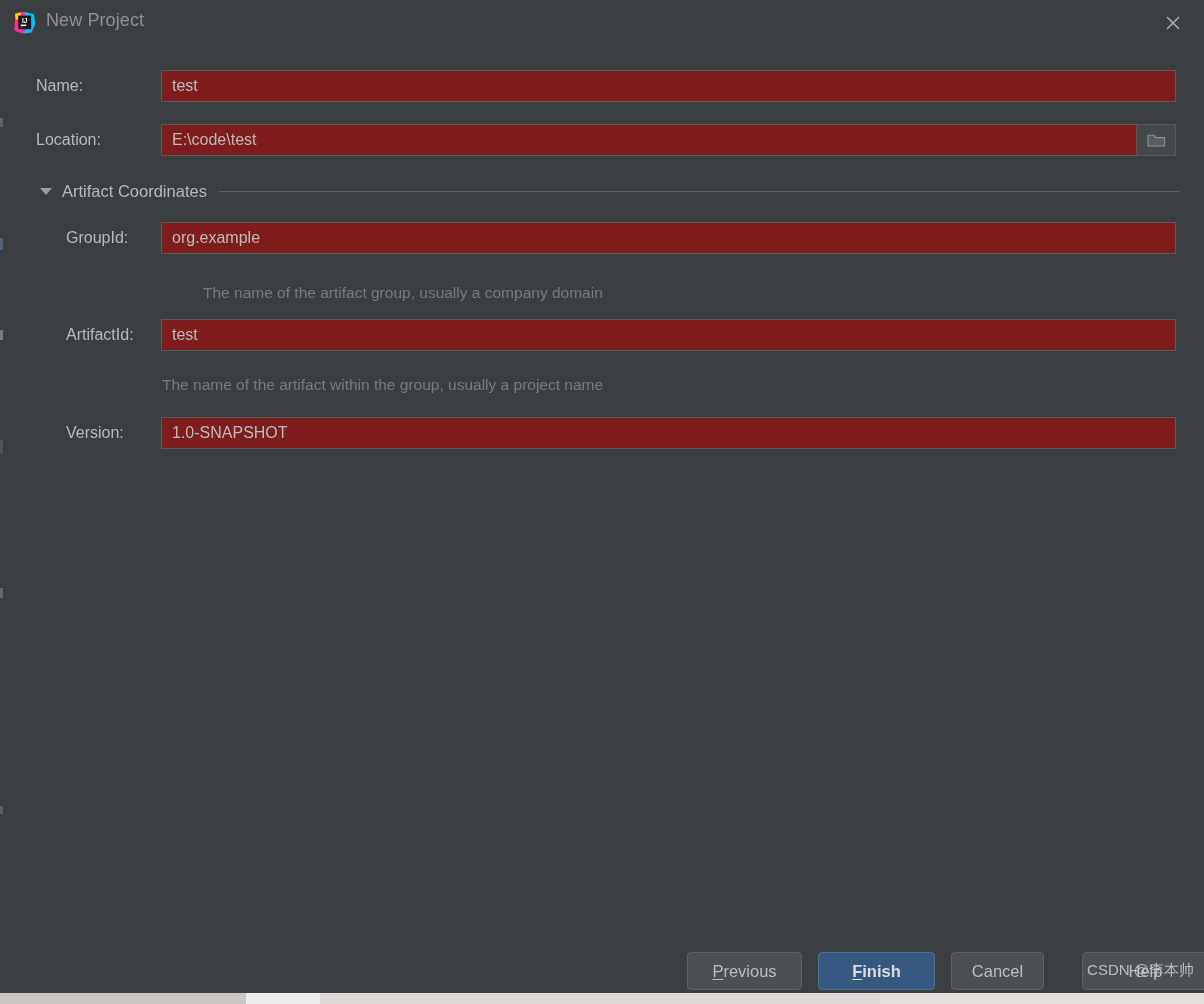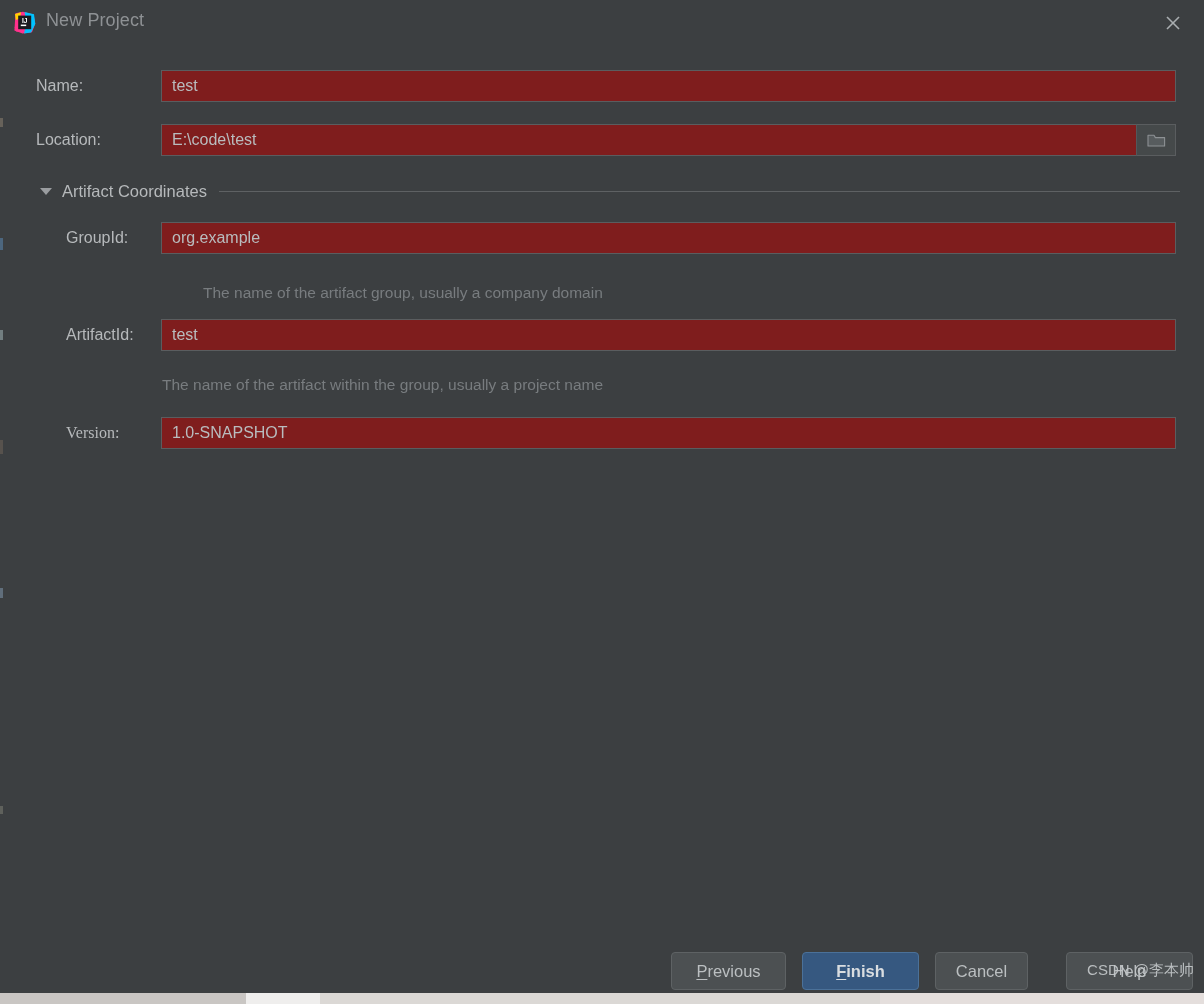--- a/index.html
+++ b/index.html
@@ -140,20 +140,21 @@
     background: #4c5052;
     border: 1px solid #5e6264;
     color: #bbbfc1;
     font-size: 16.5px;
     font-family: "Liberation Sans", sans-serif;
     display: flex;
     align-items: center;
     justify-content: center;
     cursor: default;
     white-space: nowrap;
+    margin-left: 16px;
   }
   .btn.primary {
     background: #365880;
     border: 1px solid #4b7199;
     color: #d9dde0;
     font-weight: bold;
   }
   .btn u { text-underline-offset: 2px; }
 
   
@@ -247,21 +248,21 @@
   </div>
 
   <div class="field-label" style="left:66px; top:229px;">GroupId:</div>
   <div class="text-field" style="left:161px; top:222px; width:1015px;">org.example</div>
   <div class="hint" style="left:162px; top:284px;margin-left:41px;">The name of the artifact group, usually a company domain</div>
 
   <div class="field-label" style="left:66px; top:326px;">ArtifactId:</div>
   <div class="text-field" style="left:161px; top:319px; width:1015px;">test</div>
   <div class="hint" style="left:162px; top:376px;">The name of the artifact within the group, usually a project name</div>
 
-  <div class="field-label" style="left:66px; top:424px;font-family:Liberation Serif, serif;">Version:</div>
+  <div class="field-label" style="left:66px; top:424px;">Version:</div>
   <div class="text-field" style="left:161px; top:417px; width:1015px;">1.0-SNAPSHOT</div>
 
   <div class="btn" style="left:671px; top:952px; width:115px;">
     <span><u>P</u>revious</span>
   </div>
 
   <div class="btn primary" style="left:802px; top:952px; width:117px;">
     <span><u>F</u>inish</span>
   </div>
 

